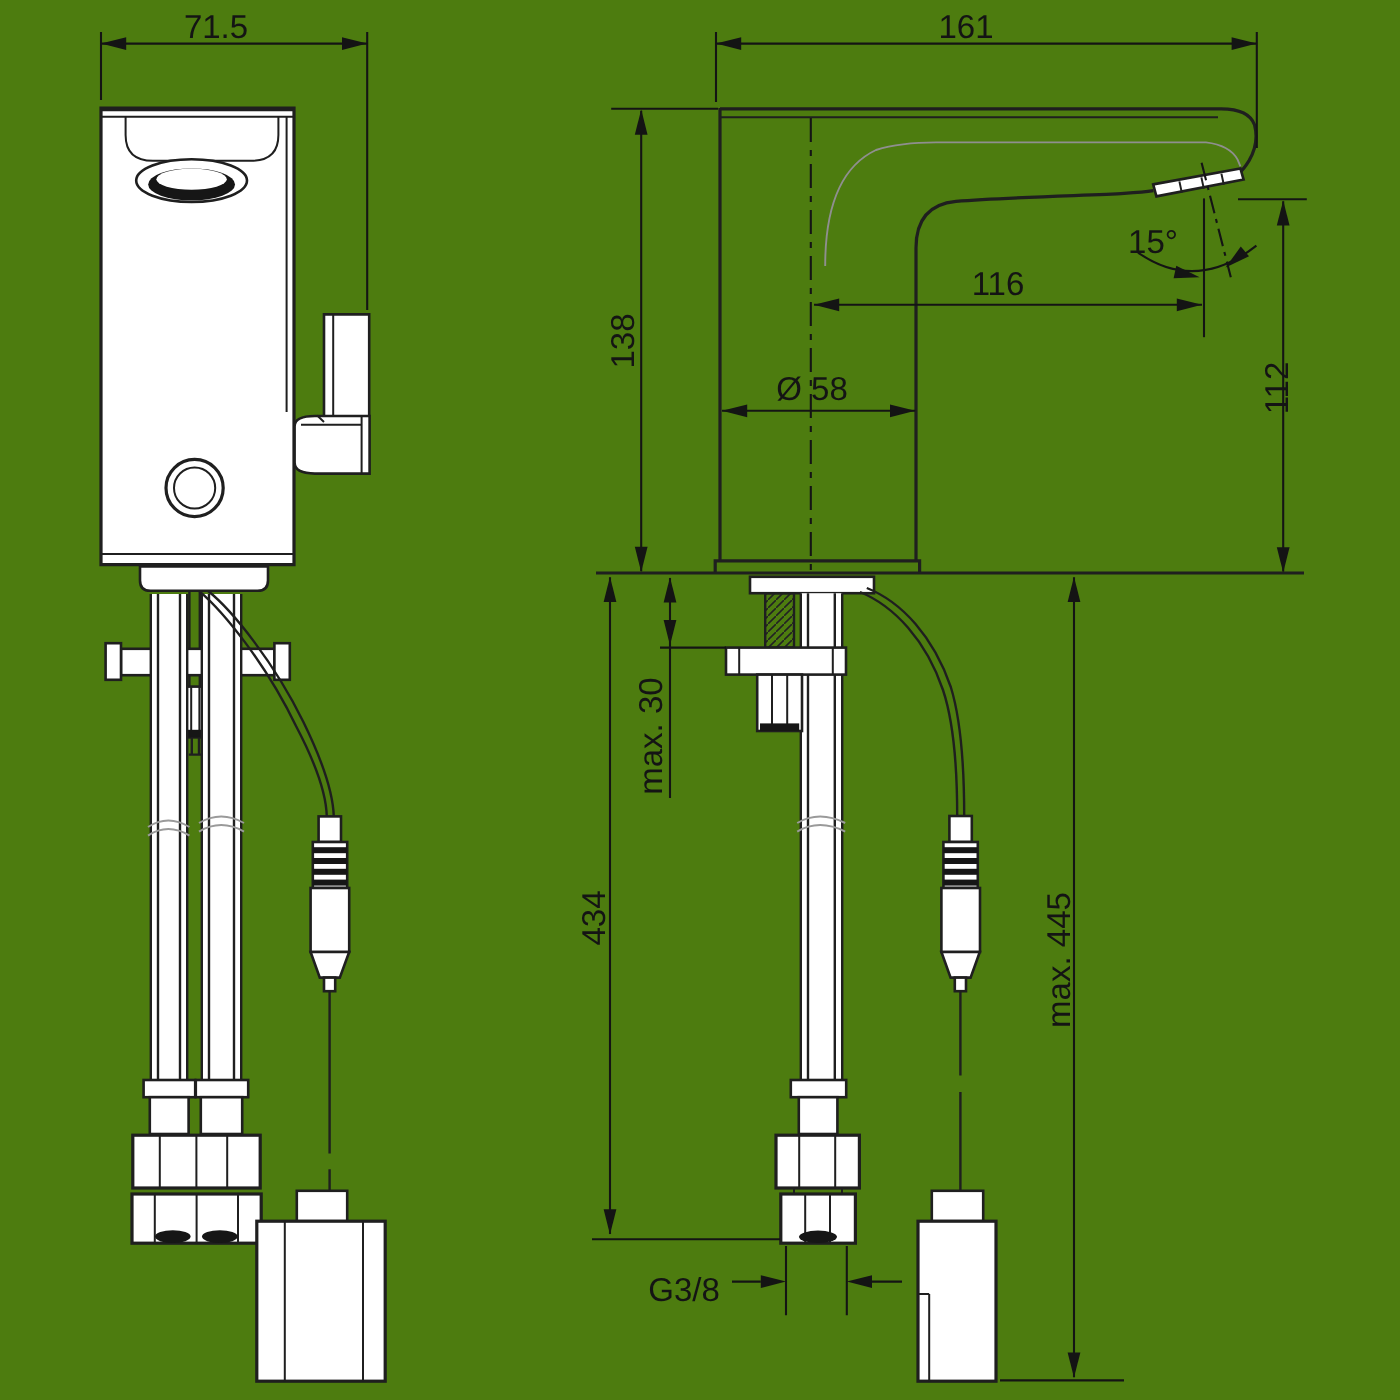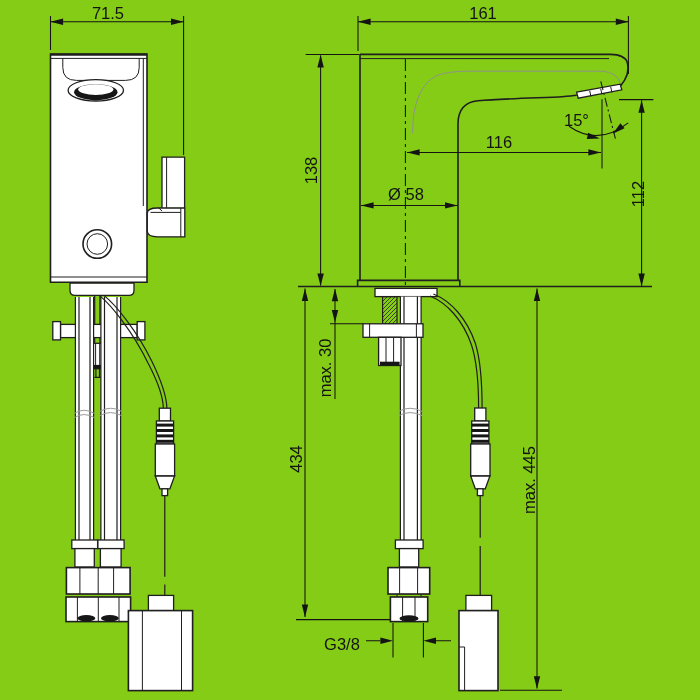--- a/index.html
+++ b/index.html
@@ -1,16 +1,16 @@
 <!DOCTYPE html>
 <html><head>
 <meta charset="utf-8">
 <style>
   html,body{margin:0;padding:0;background:#fff;}
-  .page{width:700px;height:700px;background:#84cc16;position:relative;overflow:hidden;}
+  .page{width:700px;height:700px;background:#4d7c0f;position:relative;overflow:hidden;}
   svg{display:block;}
   svg text{font-family:"Liberation Sans","DejaVu Sans",sans-serif;font-size:16.5px;fill:#141414;}
   .ln{stroke:#1f1f1f;fill:none;stroke-width:1.6;}
   .lnF{stroke:#1f1f1f;fill:#fff;stroke-width:1.6;}
   .lnF13{stroke:#1f1f1f;fill:#fff;stroke-width:1.3;}
   .thk{stroke:#1f1f1f;fill:none;stroke-width:2.1;}
   .thin{stroke:#1f1f1f;fill:none;stroke-width:1;}
   .t12{stroke:#1f1f1f;fill:none;stroke-width:1.2;}
   .faint{stroke:#8f8f8f;fill:none;stroke-width:0.95;}
   .brk{stroke:#9a9a9a;fill:none;stroke-width:1;}

